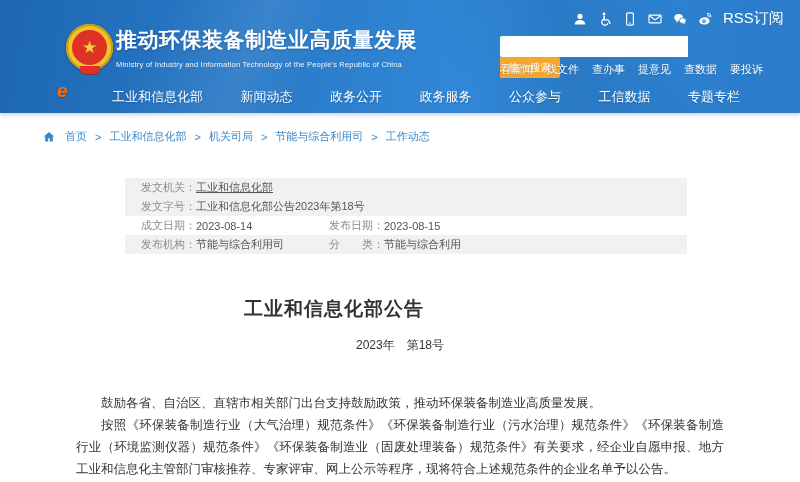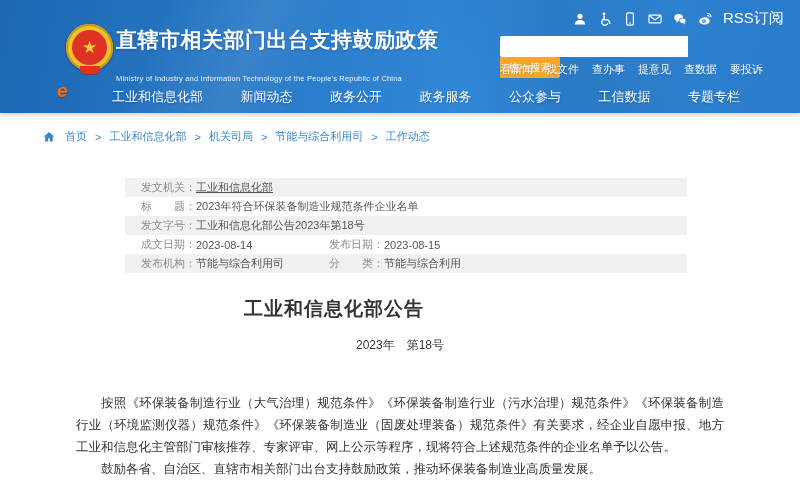--- a/index.html
+++ b/index.html
@@ -24,21 +24,21 @@
   .emblem-ring { width:47px; height:47px; border-radius:50%; background:#f2c12e;
     box-shadow:inset 0 0 0 2px #c89b17, 0 1px 3px rgba(0,0,0,0.3);
     display:flex; align-items:center; justify-content:center; }
   .emblem-core { width:35px; height:35px; border-radius:50%; background:#dd3224;
     color:#f7cf3a; display:flex; align-items:center; justify-content:center; font-size:17px; line-height:1; }
   .emblem-ribbon { position:absolute; left:50%; bottom:-3px; transform:translateX(-50%);
     width:20px; height:8px; background:#dd3224; border-radius:0 0 5px 5px;
     box-shadow:0 1px 0 rgba(160,20,10,0.6); }
   .brand-text { position:absolute; left:116px; top:26px; z-index:2; color:#fff; }
   .brand-cn { font-size:21px; font-weight:bold; letter-spacing:0.5px; text-shadow:0 1px 2px rgba(0,40,90,0.35); white-space:nowrap; }
-  .brand-en { font-size:7.5px; margin-top:20px; opacity:0.92; white-space:nowrap; letter-spacing:0.2px; }
+  .brand-en { font-size:7.5px; margin-top:6px; opacity:0.92; white-space:nowrap; letter-spacing:0.2px; }
 
   .icon-row { position:absolute; top:9px; left:573px; display:flex; align-items:center; gap:11px; z-index:2; }
   .hicon { width:14px; height:14px; display:inline-flex; align-items:center; justify-content:center; cursor:pointer; }
   .hicon svg { display:block; }
   .rss-label { color:#fff; font-size:15px; cursor:pointer; white-space:nowrap; }
 
   .search-row { position:absolute; top:36px; left:500px; display:flex; z-index:2;flex-direction:column; }
   .search-input { width:188px; height:21px; border:none; background:#fff; border-radius:2px 0 0 2px;
     font-size:11px; padding:0 6px; outline:none; }
   .search-btn { width:60px; height:21px; border:none; background:#f5a62b; color:#fff;
@@ -85,21 +85,21 @@
   <header class="site-header">
 
     <div class="emblem">
       <div class="emblem-ring">
         <div class="emblem-core">★</div>
       </div>
       <div class="emblem-ribbon"></div>
     </div>
 
     <div class="brand-text">
-      <div class="brand-cn">直辖市相关部门出台支持鼓励政策</div>
+      <div class="brand-cn">推动环保装备制造业高质量发展</div>
       <div class="brand-en">Ministry of Industry and Information Technology of the People's Republic of China</div>
     </div>
 
     <div class="icon-row">
       <span class="hicon">
         <svg width="14" height="14" viewBox="0 0 14 14">
             <circle cx="7" cy="4.3" r="2.6" fill="#fff"></circle>
             <path d="M1.8 12.5c0-3 2.3-4.6 5.2-4.6s5.2 1.6 5.2 4.6z" fill="#fff"></path>
           </svg>
       </span>
@@ -188,24 +188,20 @@
     <span class="crumb">工作动态</span>
   </div>
 
   <main>
 
     <div class="meta-table">
       <div class="mrow odd">
         <span class="mlabel">发文机关：</span>
         <span class="mvalue link">工业和信息化部</span>
       </div>
-      <div class="mrow">
-        <span class="mlabel">标　　题：</span>
-        <span class="mvalue">2023年符合环保装备制造业规范条件企业名单</span>
-      </div>
       <div class="mrow odd">
         <span class="mlabel">发文字号：</span>
         <span class="mvalue">工业和信息化部公告2023年第18号</span>
       </div>
       <div class="mrow">
         <span class="mlabel">成文日期：</span>
         <span class="mvalue">2023-08-14</span>
         <span class="col2">
           <span class="mlabel">发布日期：</span>
           <span class="mvalue">2023-08-15</span>
@@ -218,18 +214,18 @@
           <span class="mlabel">分　　类：</span>
           <span class="mvalue">节能与综合利用</span>
         </span>
       </div>
     </div>
 
     <h1 class="article-title">工业和信息化部公告</h1>
     <div class="article-issue">2023年　第18号</div>
 
     <div class="article-body">
+      <p>鼓励各省、自治区、直辖市相关部门出台支持鼓励政策，推动环保装备制造业高质量发展。</p>
       <p>按照《环保装备制造行业（大气治理）规范条件》《环保装备制造行业（污水治理）规范条件》《环保装备制造行业（环境监测仪器）规范条件》《环保装备制造业（固废处理装备）规范条件》有关要求，经企业自愿申报、地方工业和信息化主管部门审核推荐、专家评审、网上公示等程序，现将符合上述规范条件的企业名单予以公告。</p>
-      <p>鼓励各省、自治区、直辖市相关部门出台支持鼓励政策，推动环保装备制造业高质量发展。</p>
     </div>
 
   </main>
 </div>
 
 </body></html>

